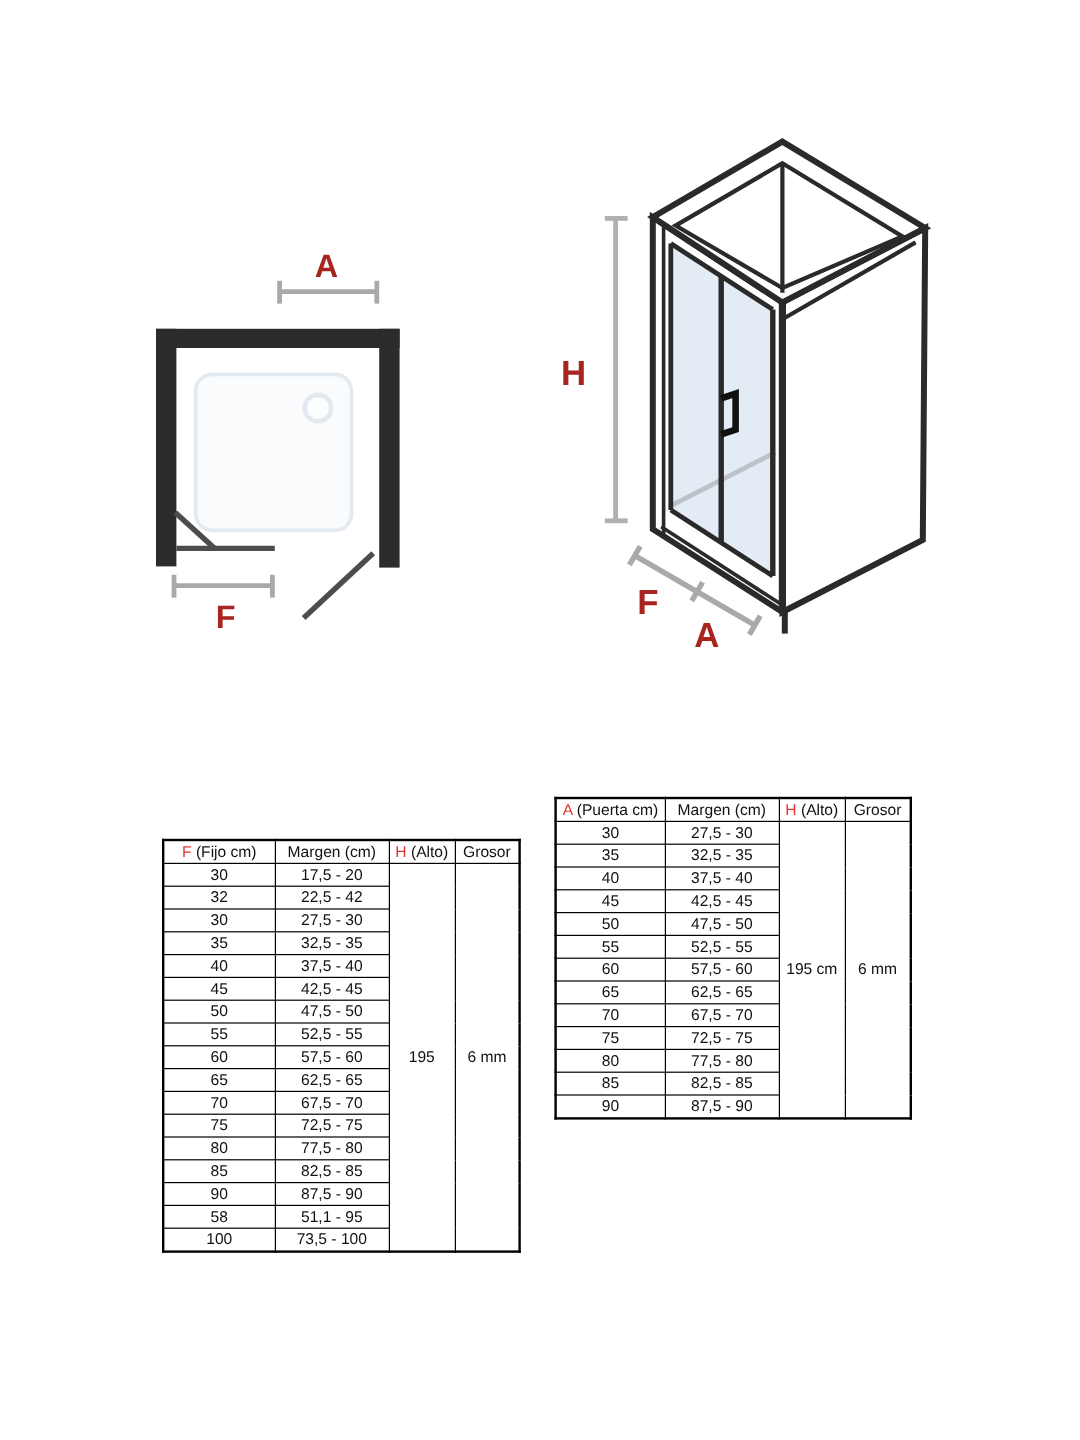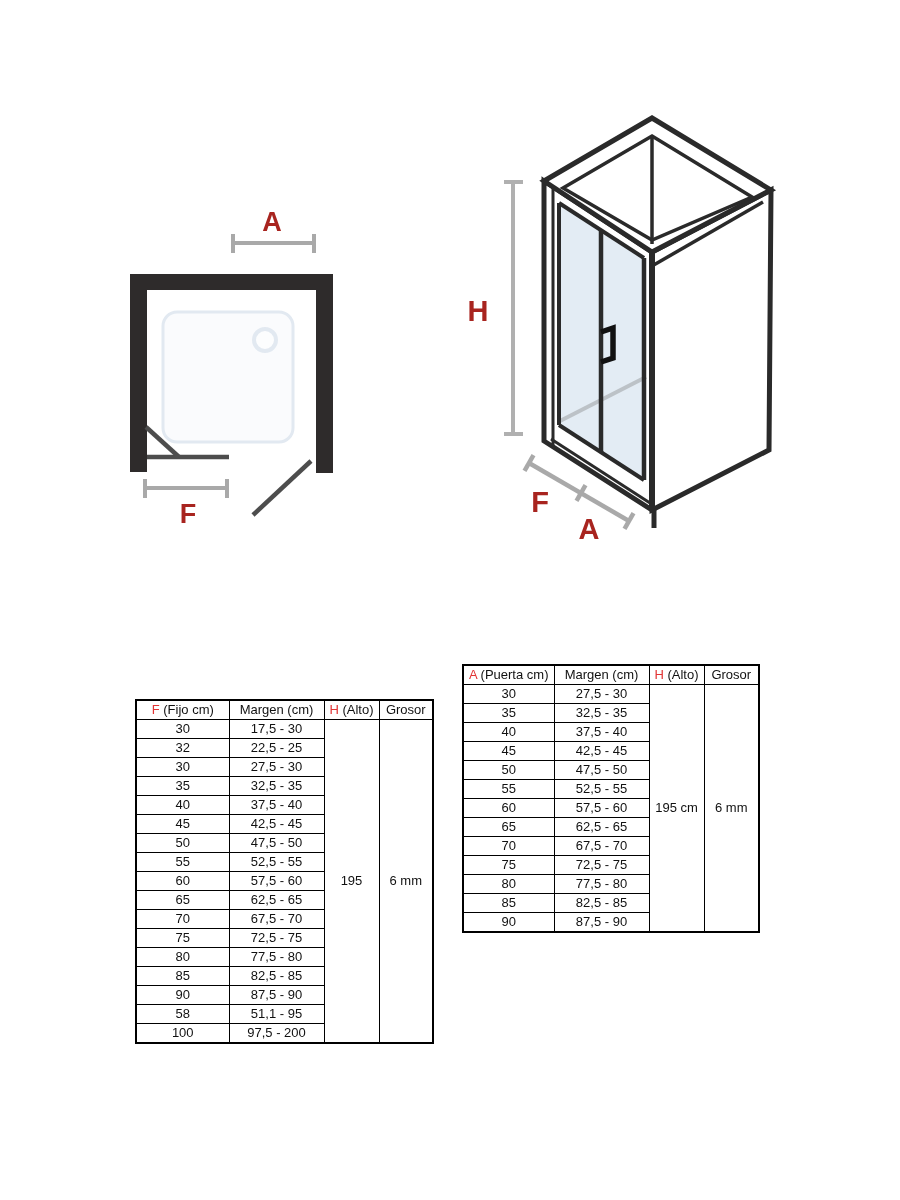--- a/index.html
+++ b/index.html
@@ -109,27 +109,27 @@
         <tr>
           <th><span class="red">F</span> (Fijo cm)</th>
           <th>Margen (cm)</th>
           <th><span class="red">H</span> (Alto)</th>
           <th>Grosor</th>
         </tr>
       </thead>
       <tbody>
         <tr>
           <td>30</td>
-          <td>17,5 - 30</td>
+          <td>17,5 - 20</td>
           <td rowspan="17" class="merged">195</td>
           <td rowspan="17" class="merged">6 mm</td>
         </tr>
         <tr>
           <td>32</td>
-          <td>22,5 - 25</td>
+          <td>22,5 - 42</td>
         </tr>
         <tr>
           <td>30</td>
           <td>27,5 - 30</td>
         </tr>
         <tr>
           <td>35</td>
           <td>32,5 - 35</td>
         </tr>
         <tr>
@@ -175,21 +175,21 @@
         <tr>
           <td>90</td>
           <td>87,5 - 90</td>
         </tr>
         <tr>
           <td>58</td>
           <td>51,1 - 95</td>
         </tr>
         <tr>
           <td>100</td>
-          <td>97,5 - 200</td>
+          <td>73,5 - 100</td>
         </tr>
       </tbody>
     </table>
 
   <table class="spec t-door">
     <colgroup>
       <col style="width:91px">
         <col style="width:95px">
         <col style="width:55px">
         <col style="width:55px">

